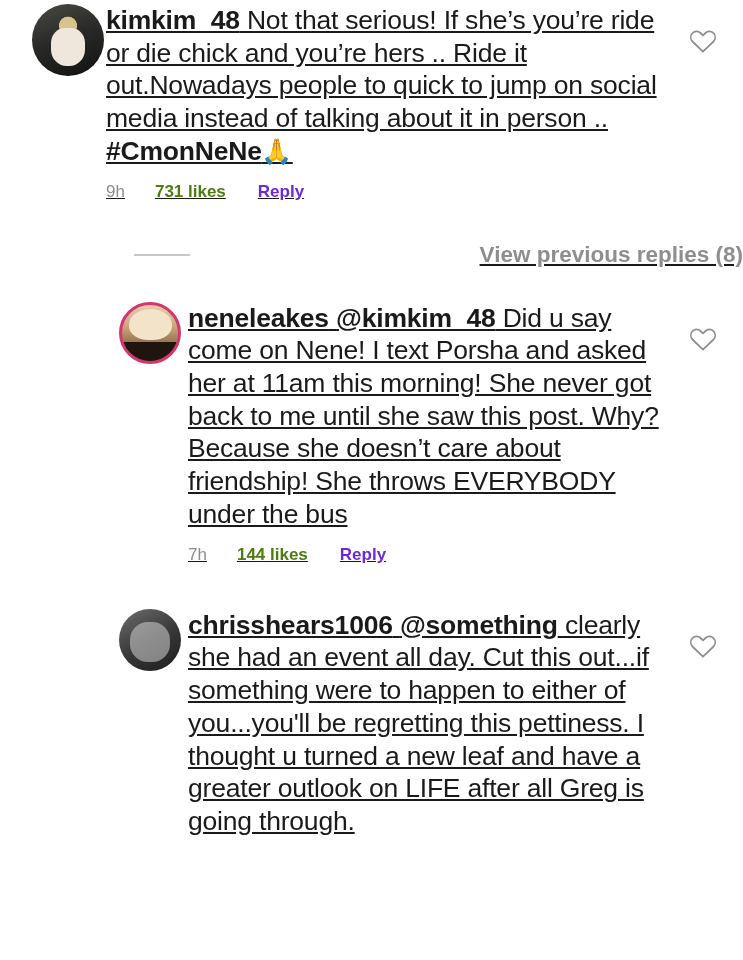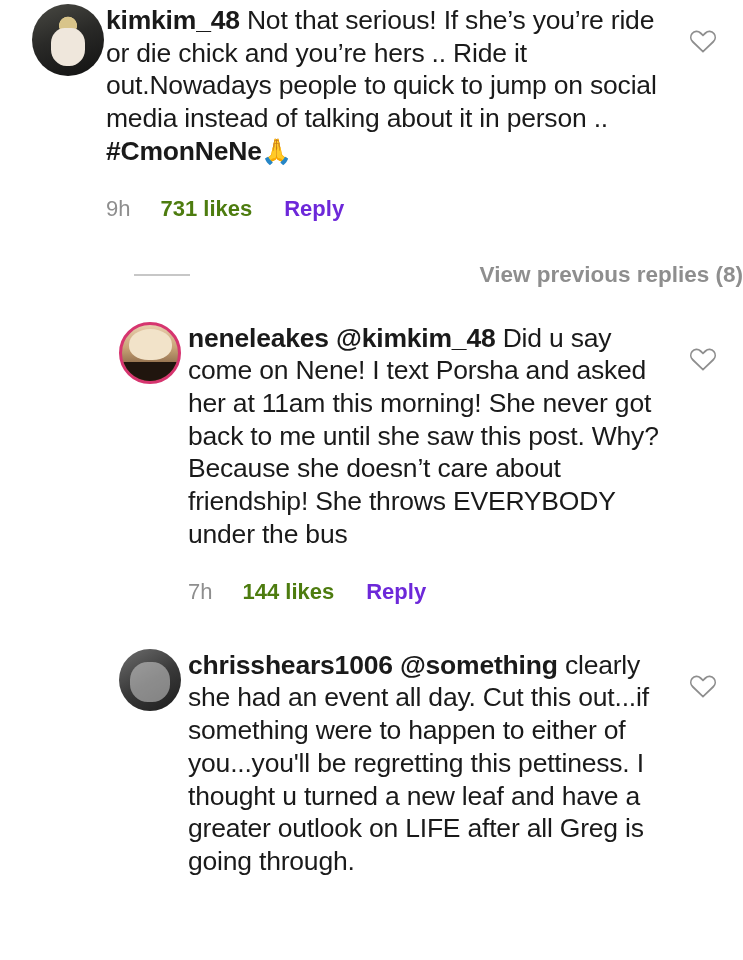--- a/index.html
+++ b/index.html
@@ -11,20 +11,21 @@
     width: 743px;
     height: 960px;
     font-family: "Liberation Sans", sans-serif;
     color: #1a1a1a;
     overflow: hidden;
   }
   .feed {
     width: 743px;
     box-sizing: border-box;
     padding: 0;
+    text-decoration: underline;
   }
   
   .comment {
     display: flex;
     align-items: flex-start;
     box-sizing: border-box;
     padding: 0 18px 0 30px;
   }
   .comment.top-level {
     padding-top: 4px;
@@ -124,22 +125,22 @@
   }
   .hashtag {
     font-weight: bold;
   }
   .emoji {
     font-size: 25px;
   }
   .meta {
     display: flex;
     align-items: flex-start;
-    margin-top: 28px;
-    font-size: 22px;
+    margin-top: 14px;
+    font-size: 17px;
     color: #8e8e8e;
   }
   .meta .time {
     font-weight: normal;
     color: #8e8e8e;
   }
   .meta .likes {
     font-weight: bold;
     color: #4d7c0f;
     margin-left: 30px;

